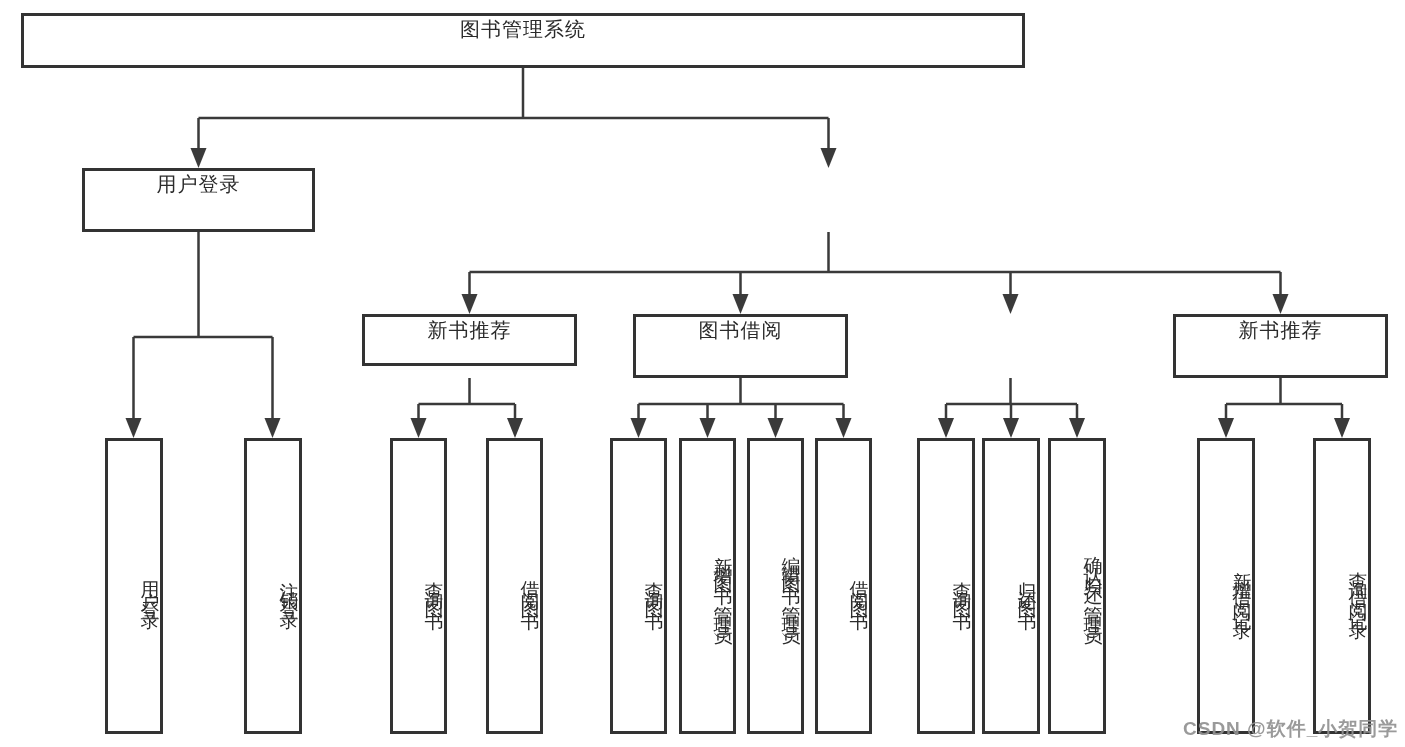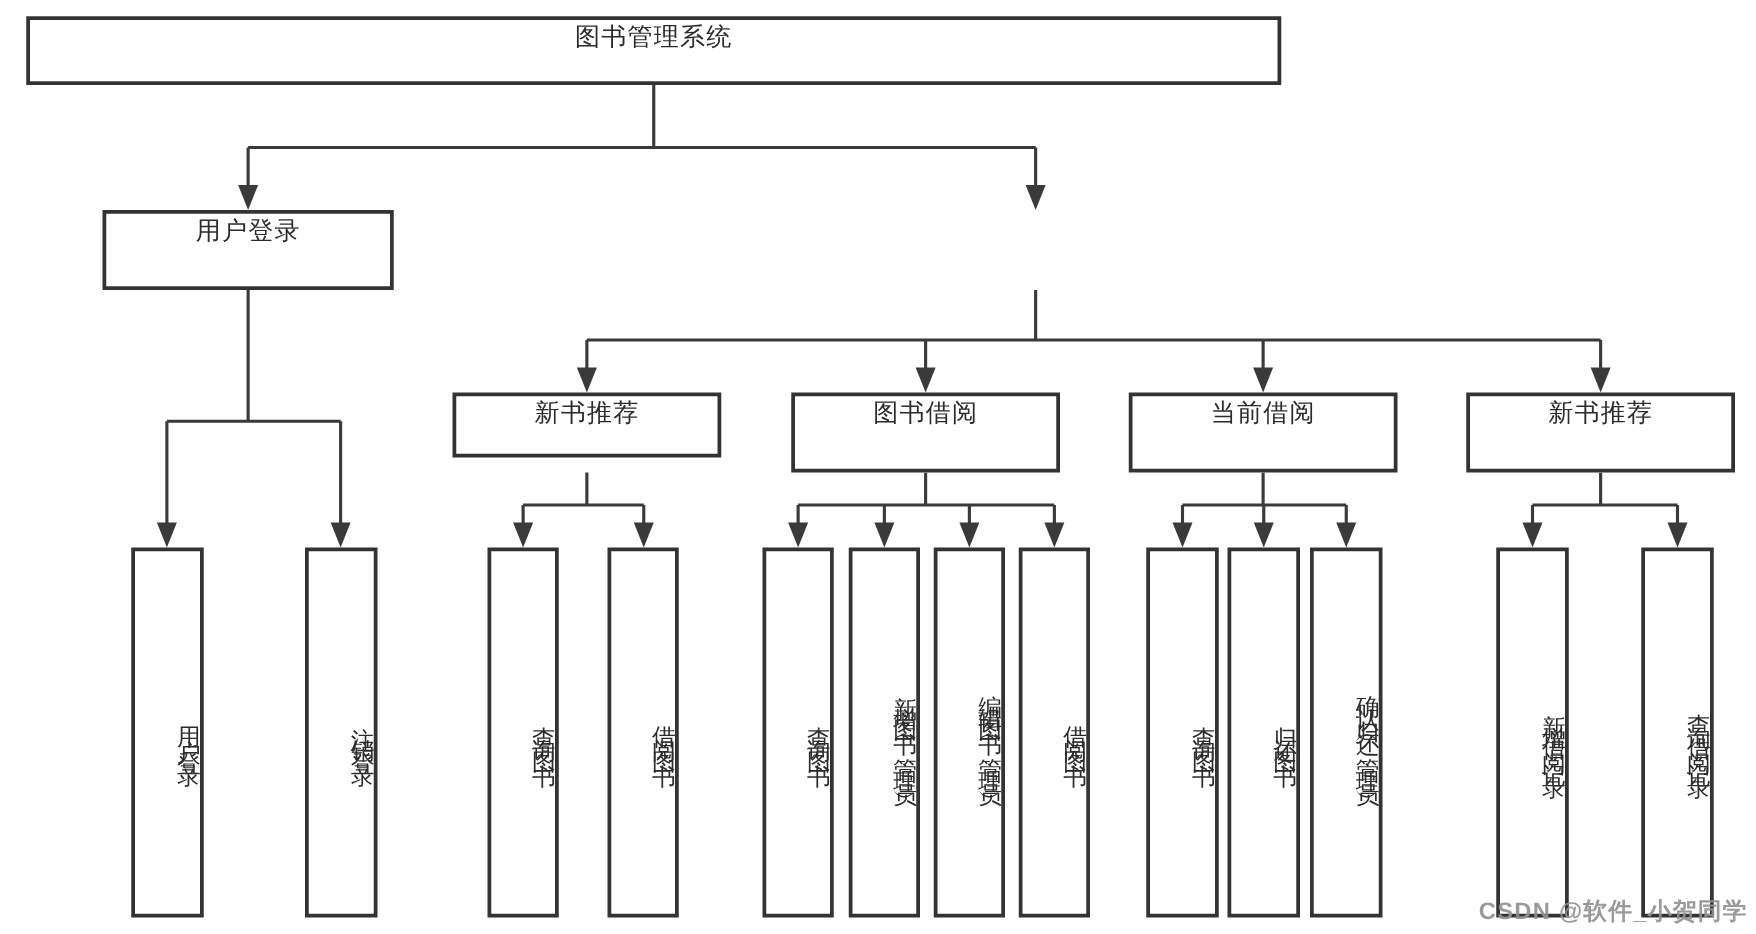--- a/index.html
+++ b/index.html
@@ -97,23 +97,20 @@
   <div class="node" style="left:82px;top:168px;width:233px;height:64px">
     <span>用户登录</span>
   </div>
 
   <div class="node" style="left:362px;top:314px;width:215px;height:52px">
     <span>新书推荐</span>
   </div>
   <div class="node" style="left:633px;top:314px;width:215px;height:64px">
     <span>图书借阅</span>
   </div>
-  <div class="node" style="left:903px;top:314px;width:215px;height:64px">
-    <span>当前借阅</span>
-  </div>
   <div class="node" style="left:1173px;top:314px;width:215px;height:64px">
     <span>新书推荐</span>
   </div>
 
   <div class="node v" style="left:105px;top:438px;width:58px;height:296px">
     <span>用户登录</span>
   </div>
   <div class="node v" style="left:244px;top:438px;width:58px;height:296px">
     <span>注销登录</span>
   </div>

